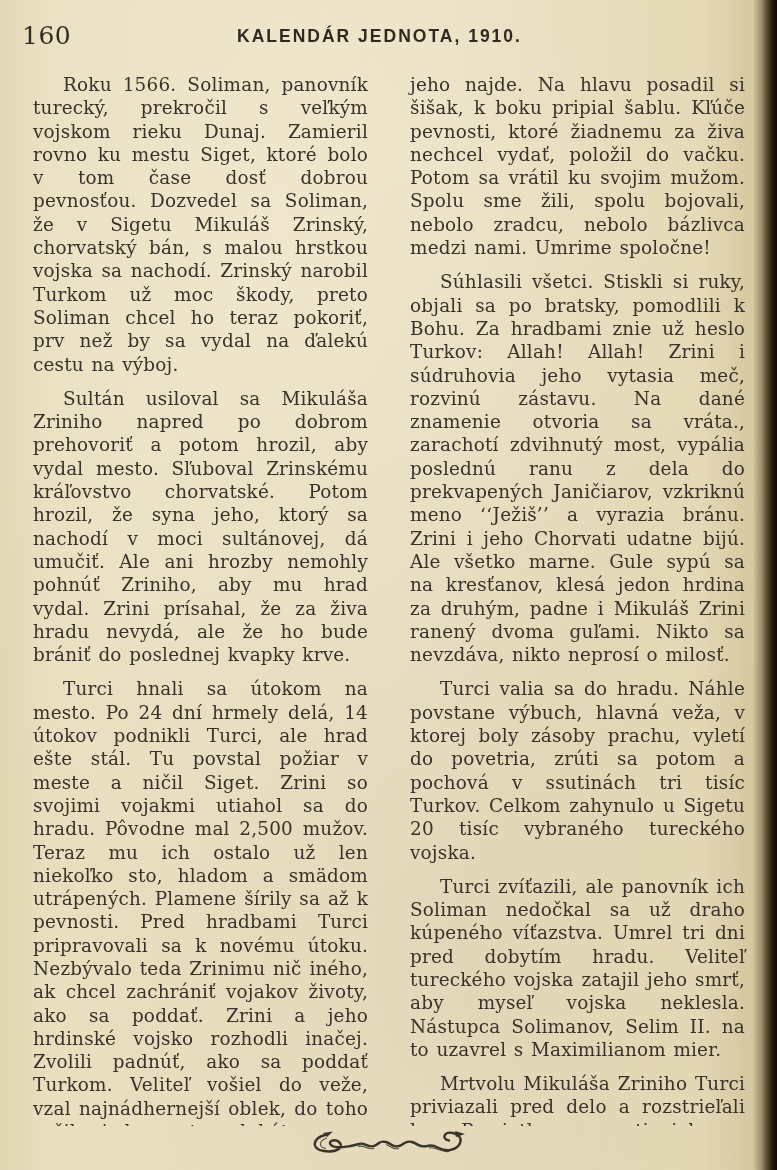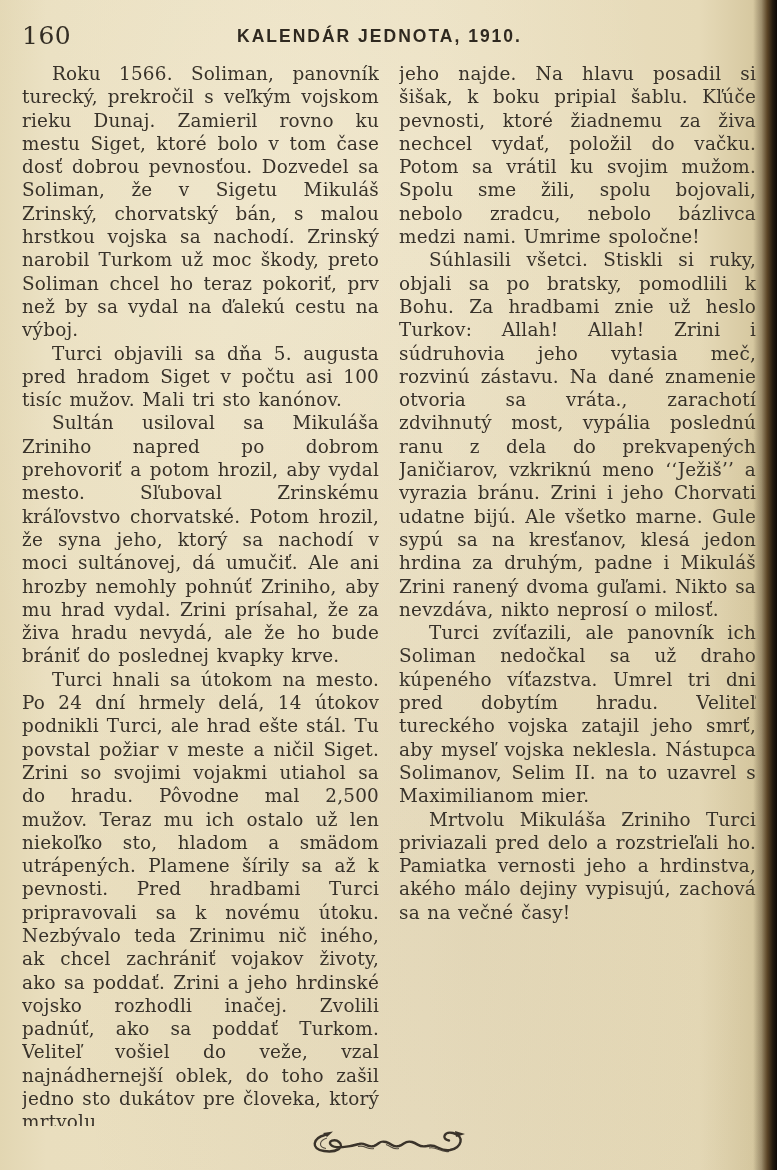--- a/index.html
+++ b/index.html
@@ -61,21 +61,21 @@
   .col {
     width: 357px;
     height: 100%;
     overflow: hidden;
     text-align: justify;
     font-size: 18.4px;
     line-height: 23.3px;
     word-spacing: 1.5px;
     letter-spacing: 0.2px;
   }
-  .col p { margin: 0; text-indent: 30px; }
+  .col p { margin: 11px; text-indent: 30px; }
   .col p.no-indent { text-indent: 0; }
   .flourish {
     position: absolute;
     left: 50%; top: 1122px;
     transform: translateX(-50%);
     width: 160px; height: 44px;
   }
   .flourish svg { display: block; width: 100%; height: 100%; }
 </style>
 </head>
@@ -84,27 +84,27 @@
 <div class="page">
 
   <div class="running-head">
     <span class="page-number">160</span>
     <span class="head-title">KALENDÁR JEDNOTA, 1910.</span>
   </div>
 
   <div class="columns">
     <div class="col">
       <p>Roku 1566. Soliman, panovník turecký, prekročil s veľkým vojskom rieku Dunaj. Zamieril rovno ku mestu Siget, ktoré bolo v tom čase dosť dobrou pevnosťou. Dozvedel sa Soliman, že v Sigetu Mikuláš Zrinský, chorvatský bán, s malou hrstkou vojska sa nachodí. Zrinský narobil Turkom už moc škody, preto Soliman chcel ho teraz pokoriť, prv než by sa vydal na ďalekú cestu na výboj.</p>
-      <p>Turci objavili sa dňa 5. augusta pred hradom Siget v počtu asi 100 tisíc mužov. Mali tri sto kanónov.</p>
       <p>Sultán usiloval sa Mikuláša Zriniho napred po dobrom prehovoriť a potom hrozil, aby vydal mesto. Sľuboval Zrinskému kráľovstvo chorvatské. Potom hrozil, že syna jeho, ktorý sa nachodí v moci sultánovej, dá umučiť. Ale ani hrozby nemohly pohnúť Zriniho, aby mu hrad vydal. Zrini prísahal, že za živa hradu nevydá, ale že ho bude brániť do poslednej kvapky krve.</p>
       <p>Turci hnali sa útokom na mesto. Po 24 dní hrmely delá, 14 útokov podnikli Turci, ale hrad ešte stál. Tu povstal požiar v meste a ničil Siget. Zrini so svojimi vojakmi utiahol sa do hradu. Pôvodne mal 2,500 mužov. Teraz mu ich ostalo už len niekoľko sto, hladom a smädom utrápených. Plamene šírily sa až k pevnosti. Pred hradbami Turci pripravovali sa k novému útoku. Nezbývalo teda Zrinimu nič iného, ak chcel zachrániť vojakov životy, ako sa poddať. Zrini a jeho hrdinské vojsko rozhodli inačej. Zvolili padnúť, ako sa poddať Turkom. Veliteľ vošiel do veže, vzal najnádhernejší oblek, do toho zašil jedno sto dukátov pre človeka, ktorý mrtvolu</p>
     </div>
     <div class="col">
       <p class="no-indent">jeho najde. Na hlavu posadil si šišak, k boku pripial šablu. Kľúče pevnosti, ktoré žiadnemu za živa nechcel vydať, položil do vačku. Potom sa vrátil ku svojim mužom. Spolu sme žili, spolu bojovali, nebolo zradcu, nebolo bázlivca medzi nami. Umrime spoločne!</p>
       <p>Súhlasili všetci. Stiskli si ruky, objali sa po bratsky, pomodlili k Bohu. Za hradbami znie už heslo Turkov: Allah! Allah! Zrini i súdruhovia jeho vytasia meč, rozvinú zástavu. Na dané znamenie otvoria sa vráta., zarachotí zdvihnutý most, vypália poslednú ranu z dela do prekvapených Janičiarov, vzkriknú meno ‘‘Ježiš’’ a vyrazia bránu. Zrini i jeho Chorvati udatne bijú. Ale všetko marne. Gule sypú sa na kresťanov, klesá jedon hrdina za druhým, padne i Mikuláš Zrini ranený dvoma guľami. Nikto sa nevzdáva, nikto neprosí o milosť.</p>
+      <p>Turci valia sa do hradu. Náhle povstane výbuch, hlavná veža, v ktorej boly zásoby prachu, vyletí do povetria, zrúti sa potom a pochová v ssutinách tri tisíc Turkov. Celkom zahynulo u Sigetu 20 tisíc vybraného tureckého vojska.</p>
       <p>Turci zvíťazili, ale panovník ich Soliman nedočkal sa už draho kúpeného víťazstva. Umrel tri dni pred dobytím hradu. Veliteľ tureckého vojska zatajil jeho smrť, aby myseľ vojska neklesla. Nástupca Solimanov, Selim II. na to uzavrel s Maximilianom mier.</p>
       <p>Mrtvolu Mikuláša Zriniho Turci priviazali pred delo a rozstrieľali ho. Pamiatka vernosti jeho a hrdinstva, akého málo dejiny vypisujú, zachová sa na večné časy!</p>
     </div>
   </div>
 
   <div class="flourish">
     <svg viewBox="0 0 160 44" xmlns="http://www.w3.org/2000/svg" fill="none" stroke="#3a332a">
       <path stroke-width="2.4" stroke-linecap="round" d="M16 13 C4 16 1 27 15 29 C28 31 36 25 30 20 C26 16.5 18 19 22 23 C26 27 40 25 50 22 C56 20 58 26 65 24 C71 22 70 18 77 20 C84 22 83 26 90 24 C96 22 96 18 103 20 C110 22 110 26 118 24 C128 21 130 30 141 28 C153 25.5 156 14 144 11 C135 9 132 17 140 18.5"></path>
       <path stroke-width="1.1" opacity="0.85" d="M18 16 C10 18.5 9 25 17 26.5 M49 24.5 C56 22.5 58 28 65 26.5 M77 22.5 C83 24.5 84 28 90 26.5 M120 26 C128 24 131 31 140 29.5"></path>
       <path fill="#3a332a" stroke="none" d="M14 11 L24 9.5 L18 15 Z"></path>

